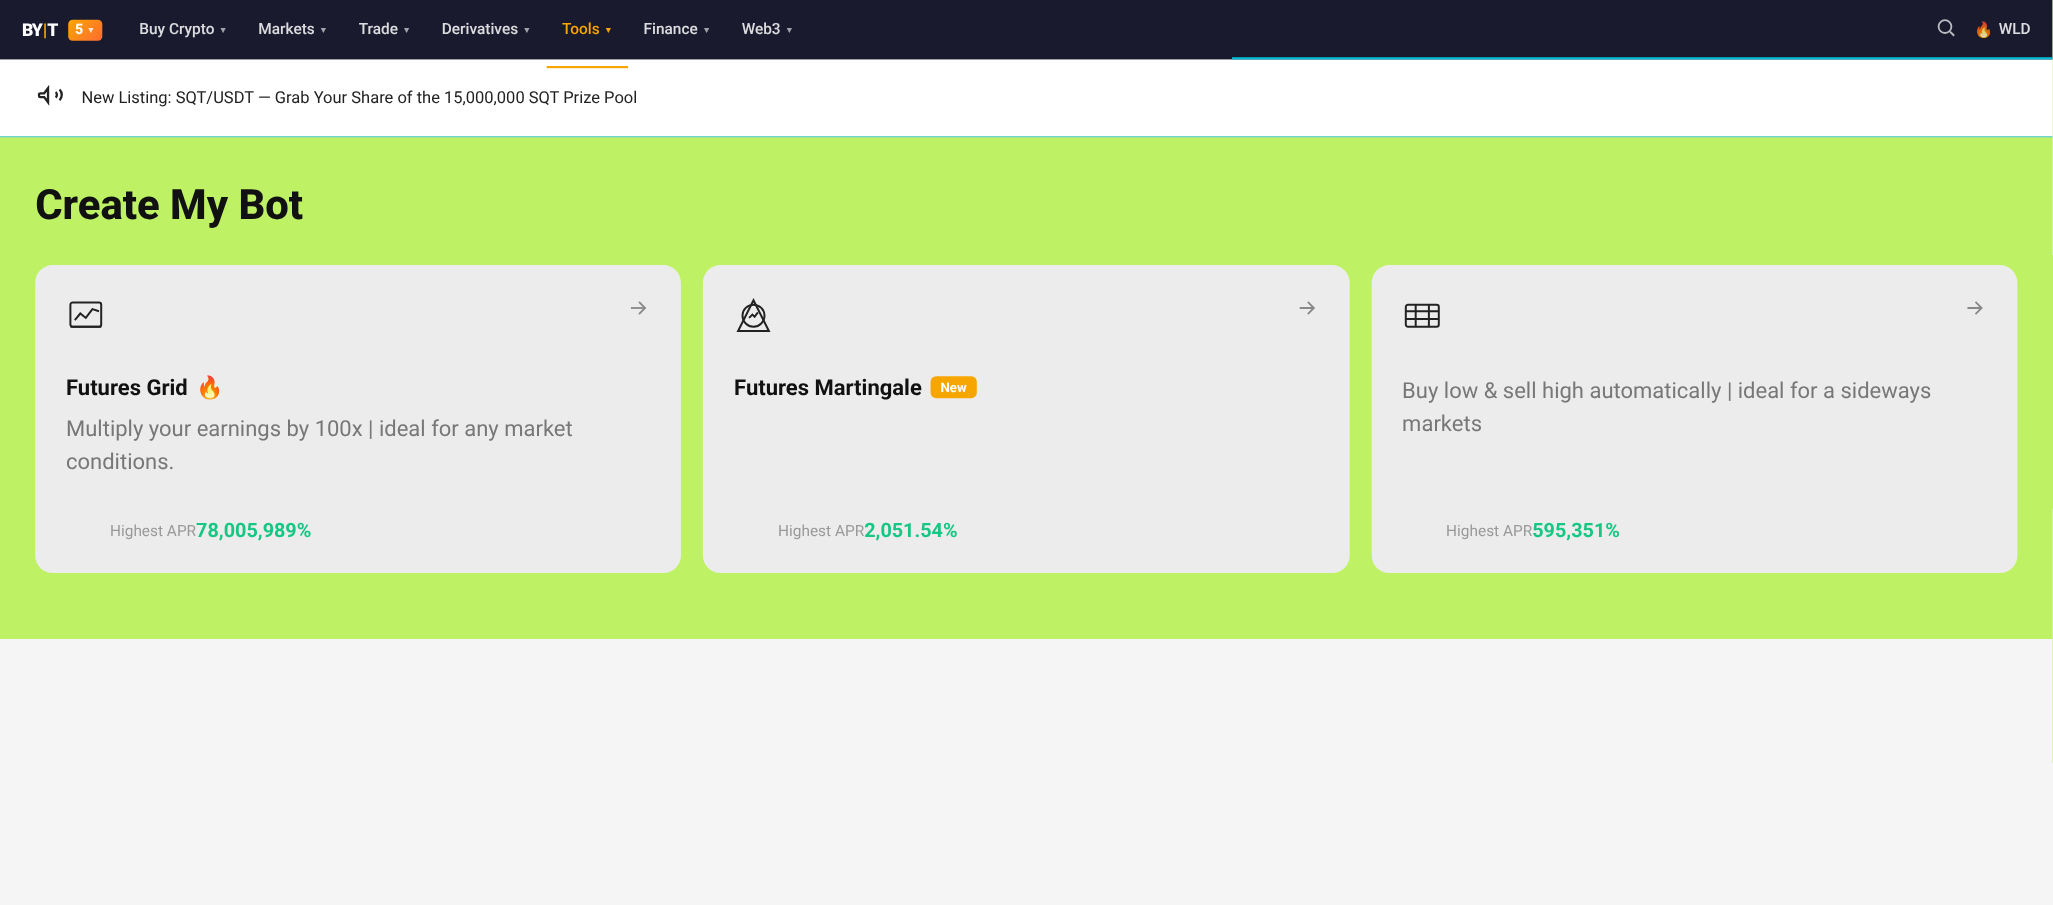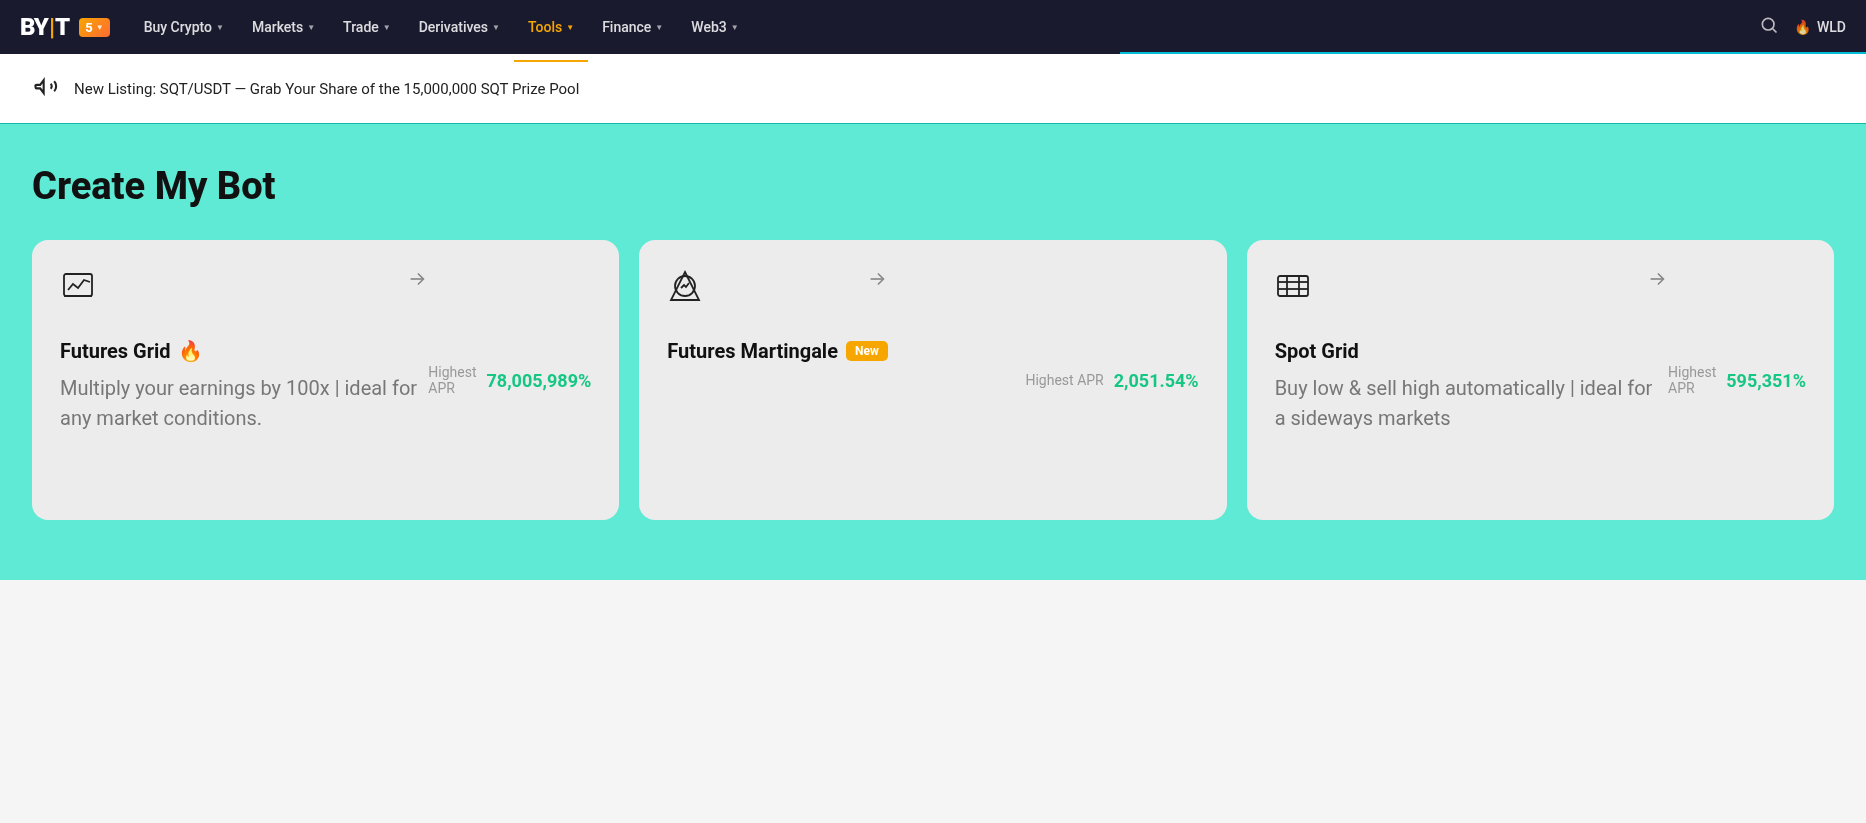--- a/index.html
+++ b/index.html
@@ -19,21 +19,21 @@
       content: '';
       position: absolute;
       bottom: 0;
       left: 0;
       right: 0;
       height: 2px;
       background: linear-gradient(to right, transparent 60%, #00bcd4 60%);
     }
     .logo {
       color: white;
-      font-size: 24px;
+      font-size: 16px;
       font-weight: 900;
       letter-spacing: -1px;
       margin-right: 10px;
       display: flex;
       align-items: flex-end;
     }
     .logo span { color: #f7a600; }
     .logo-bar { color: #f7a600; margin: 0 1px; font-weight: 900; }
 
     .badge-5 {
@@ -110,21 +110,21 @@
       font-size: 15px;
       color: #222;
     }
     .announcement .megaphone-icon {
       font-size: 22px;
       flex-shrink: 0;
     }
 
     
     .main-content {
-      background: #5eead4;
+      background: #bef264;
       padding: 40px 32px 60px;
     }
     .page-title {
       font-size: 38px;
       font-weight: 800;
       color: #111;
       margin-bottom: 32px;
     }
 
     
@@ -135,21 +135,21 @@
     .bot-card {
       background: #ececec;
       border-radius: 16px;
       flex: 1;
       padding: 28px 28px 28px;
       position: relative;
       cursor: pointer;
       transition: box-shadow 0.2s;
       min-height: 280px;
       display: flex;
-      flex-direction: row;
+      flex-direction: column;
       justify-content: space-between;
     }
 
     .card-top {
       display: flex;
       justify-content: space-between;
       align-items: flex-start;
       margin-bottom: 28px;
     }
     .card-icon {
@@ -183,23 +183,24 @@
     .card-desc {
       font-size: 20px;
       color: #777;
       line-height: 1.5;
       margin-bottom: 22px;
     }
 
     .card-apr {
       display: flex;
       align-items: center;
-      gap: 10px;
+      gap: 0;
       font-size: 14px;
       color: #999;
+      margin-left: 40px;
     }
     .apr-value {
       font-size: 18px;
       font-weight: 700;
       color: #16c784;
     }
 
     
     .icon-futures-grid, .icon-futures-martingale, .icon-spot-grid {
       width: 36px;
@@ -342,24 +343,20 @@
       <line x1="24" y1="8" x2="24" y2="28"></line>
       <line x1="3" y1="21" x2="33" y2="21"></line>
     </svg></span>
           <span class="card-arrow">
             <svg width="22" height="22" viewBox="0 0 24 24" fill="none" stroke="#888" stroke-width="1.8">
               <line x1="5" y1="12" x2="19" y2="12"></line>
               <polyline points="13,6 19,12 13,18"></polyline>
             </svg>
           </span>
         </div>
-        <div class="card-title">
-          <span>Spot Grid</span>
-
-        </div>
         <div class="card-desc">Buy low &amp; sell high automatically | ideal for a sideways markets</div>
       </div>
       <div class="card-apr">
         <span>Highest APR</span>
         <span class="apr-value">595,351%</span>
       </div>
     </div>
     </div>
 </div>
 

